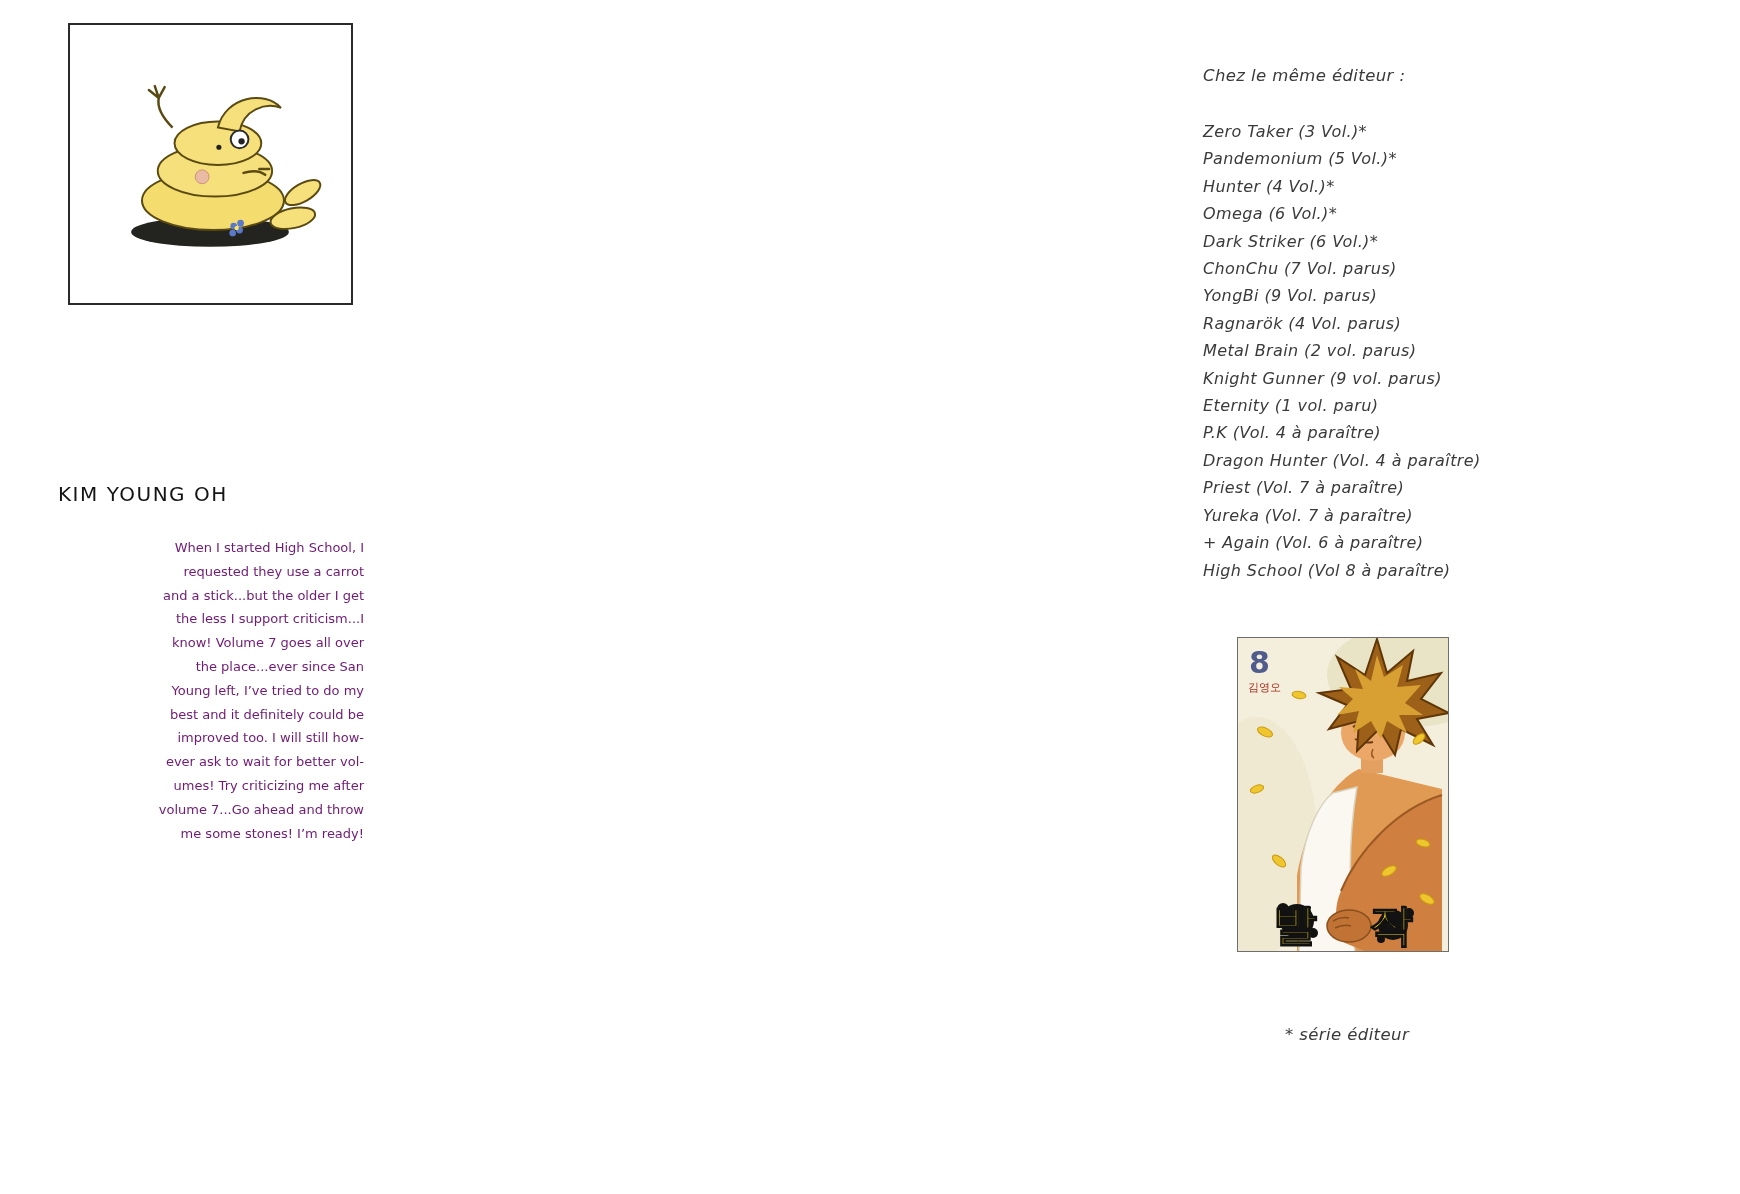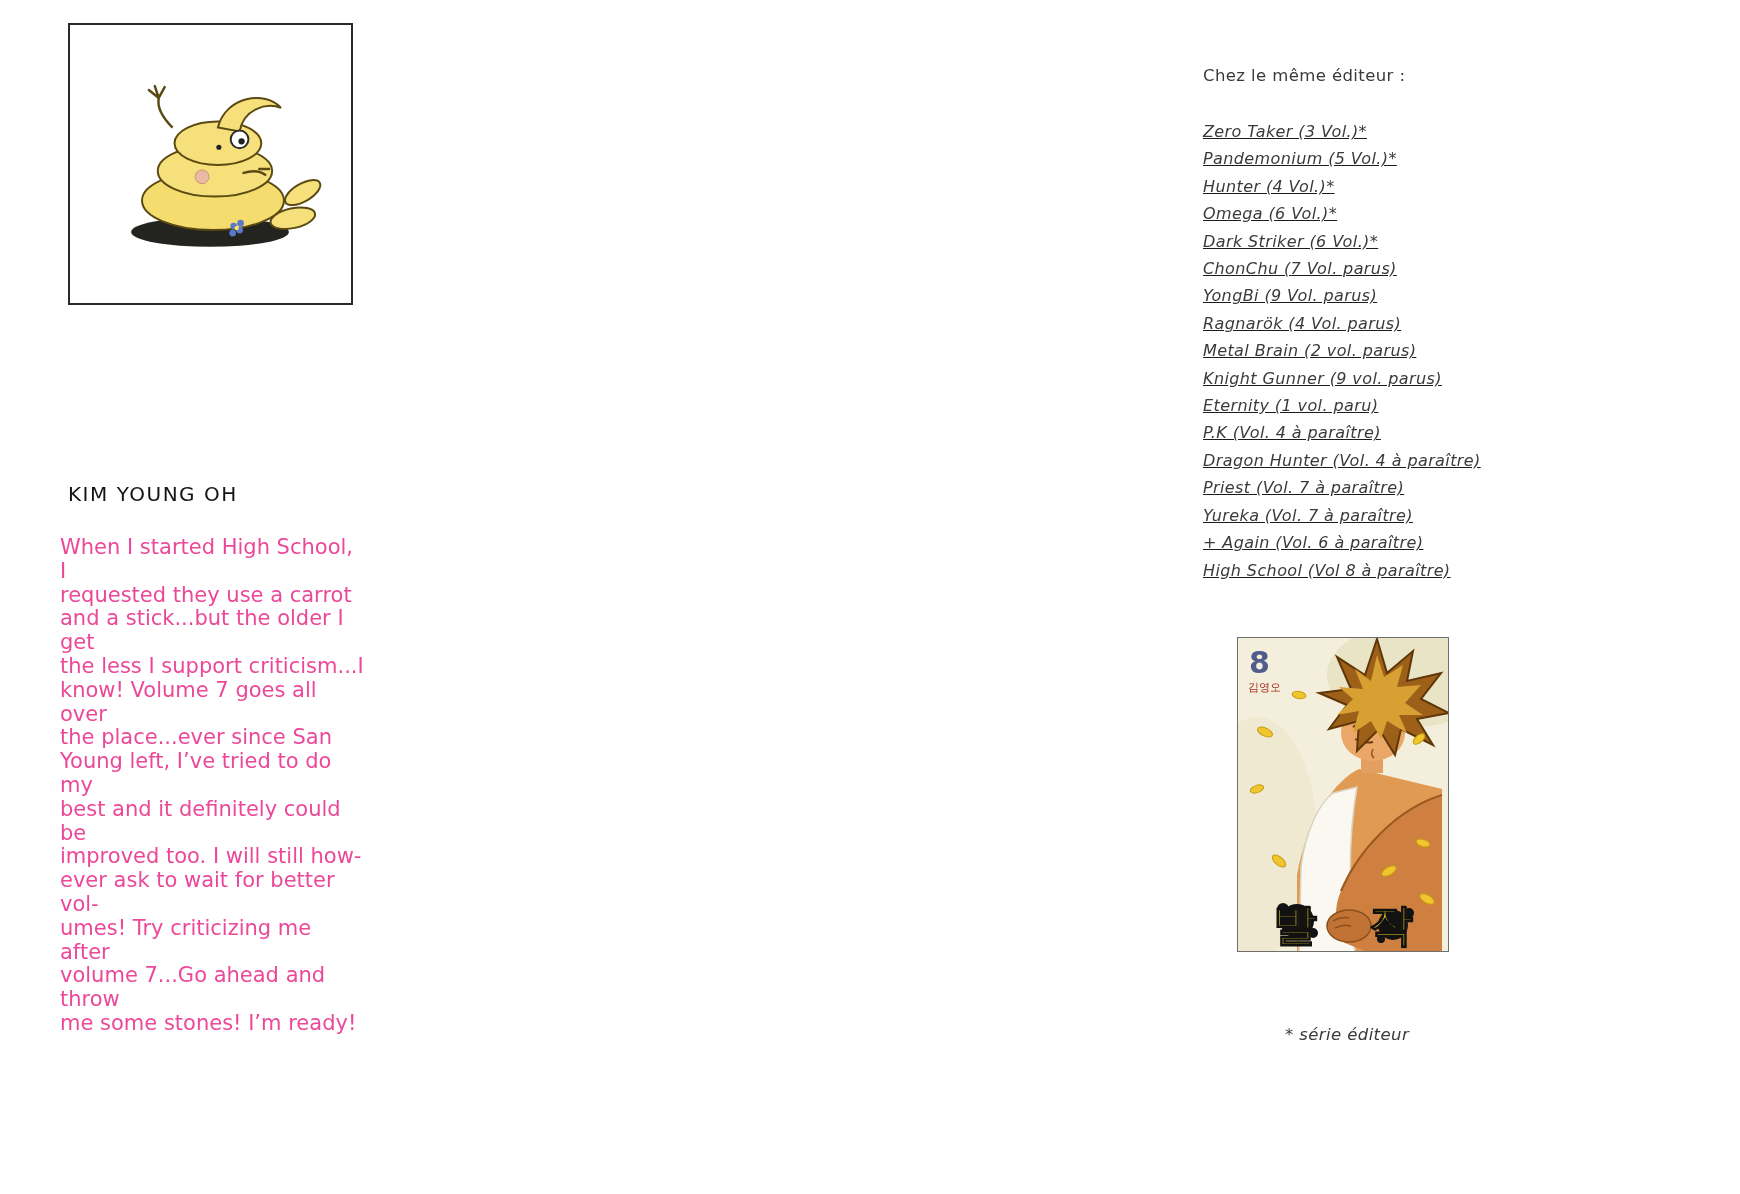--- a/index.html
+++ b/index.html
@@ -19,50 +19,50 @@
     left: 68px; top: 23px;
     width: 285px; height: 282px;
     border: 2px solid #2a2a2a;
     background: #ffffff;
     box-sizing: border-box;
   }
   .mascot-frame svg { display: block; width: 100%; height: 100%; }
 
   .author-name {
     position: absolute;
-    left: 68px; top: 482px;
+    left: 58px; top: 482px;
     font-size: 20px;
     letter-spacing: 1.5px;
     color: #141414;
   }
   .author-note {
     position: absolute;
     left: 60px; top: 536px;
     width: 304px;
-    font-size: 21px;
+    font-size: 13px;
     line-height: 23.8px;
-    text-align: left;
+    text-align: right;
     white-space: pre-line;
-    color: #ec4899;
+    color: #701a75;
   }
 
   
   .publisher-header {
     position: absolute;
     left: 1203px; top: 66px;
     font-size: 16.5px;
+    font-style: italic;
     color: #3a3a3a;
     letter-spacing: 0.4px;
   }
   .publisher-list {
     position: absolute;
     left: 1203px; top: 118px;
     margin: 0; padding: 0;
     list-style: none;
-    text-decoration: underline;
   }
   .publisher-list li {
     font-size: 16px;
     line-height: 27.4px;
     font-style: italic;
     color: #3a3a3a;
     letter-spacing: 0.4px;
     white-space: nowrap;
   }
 

